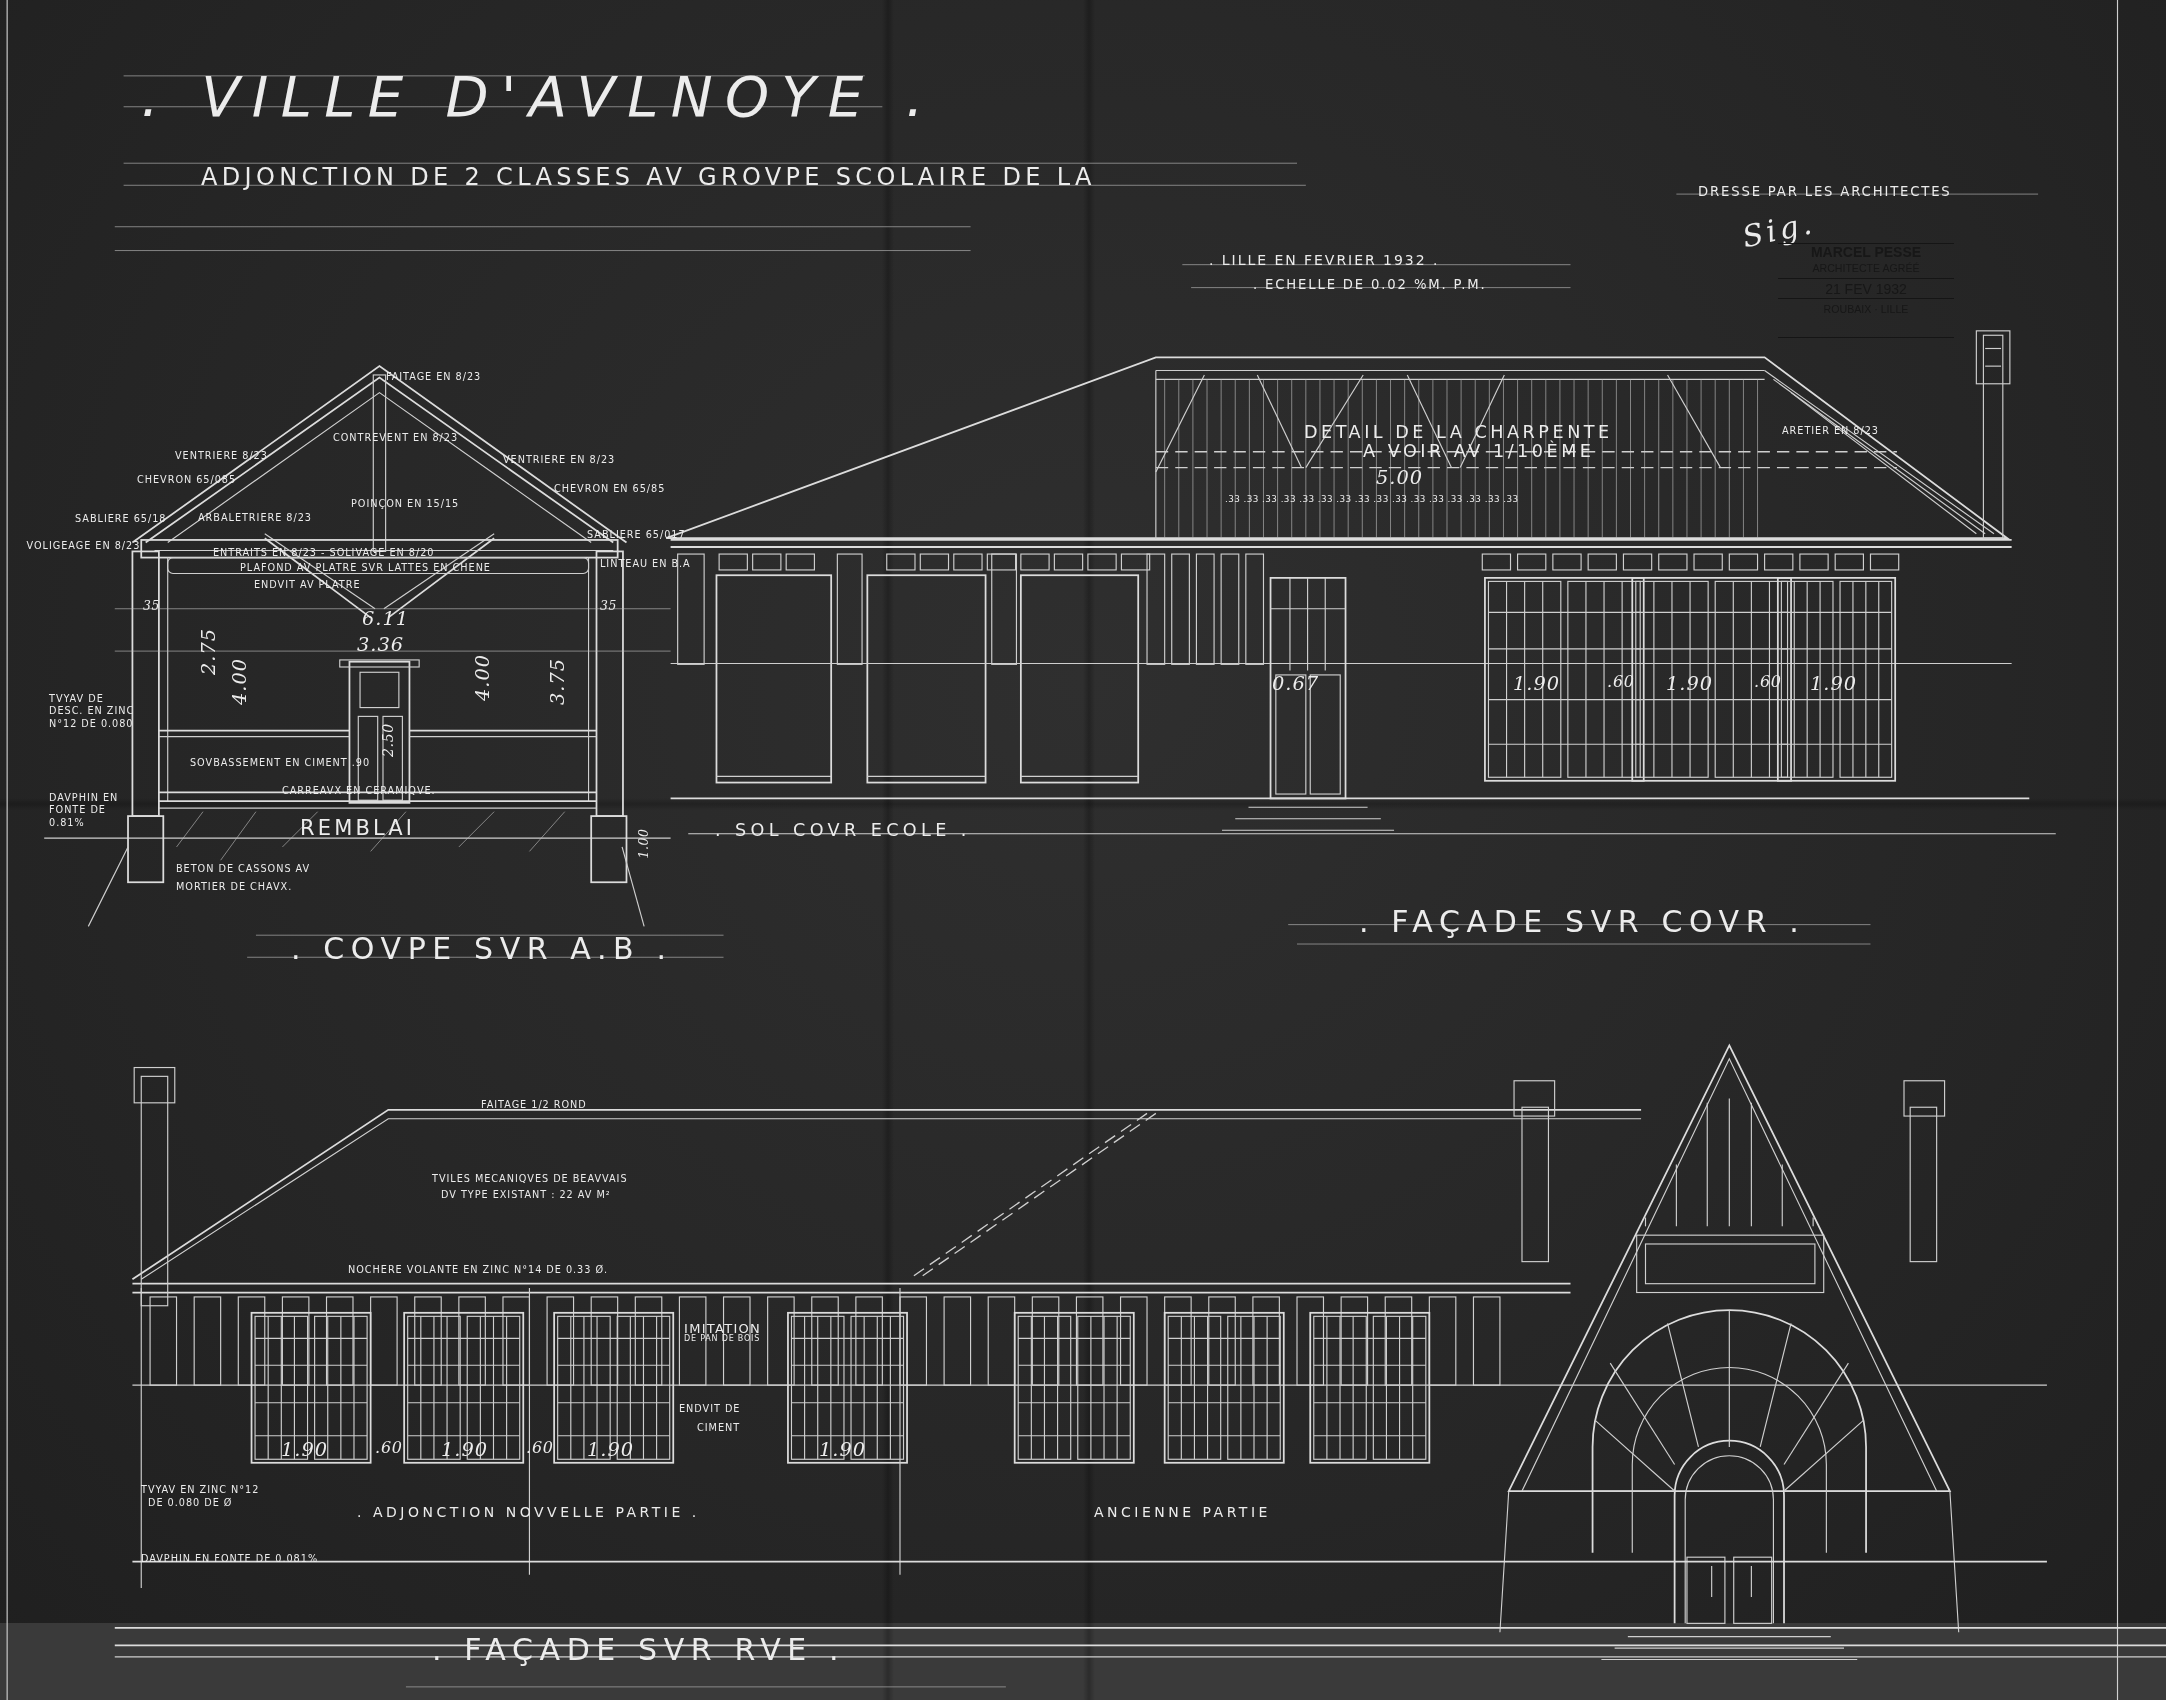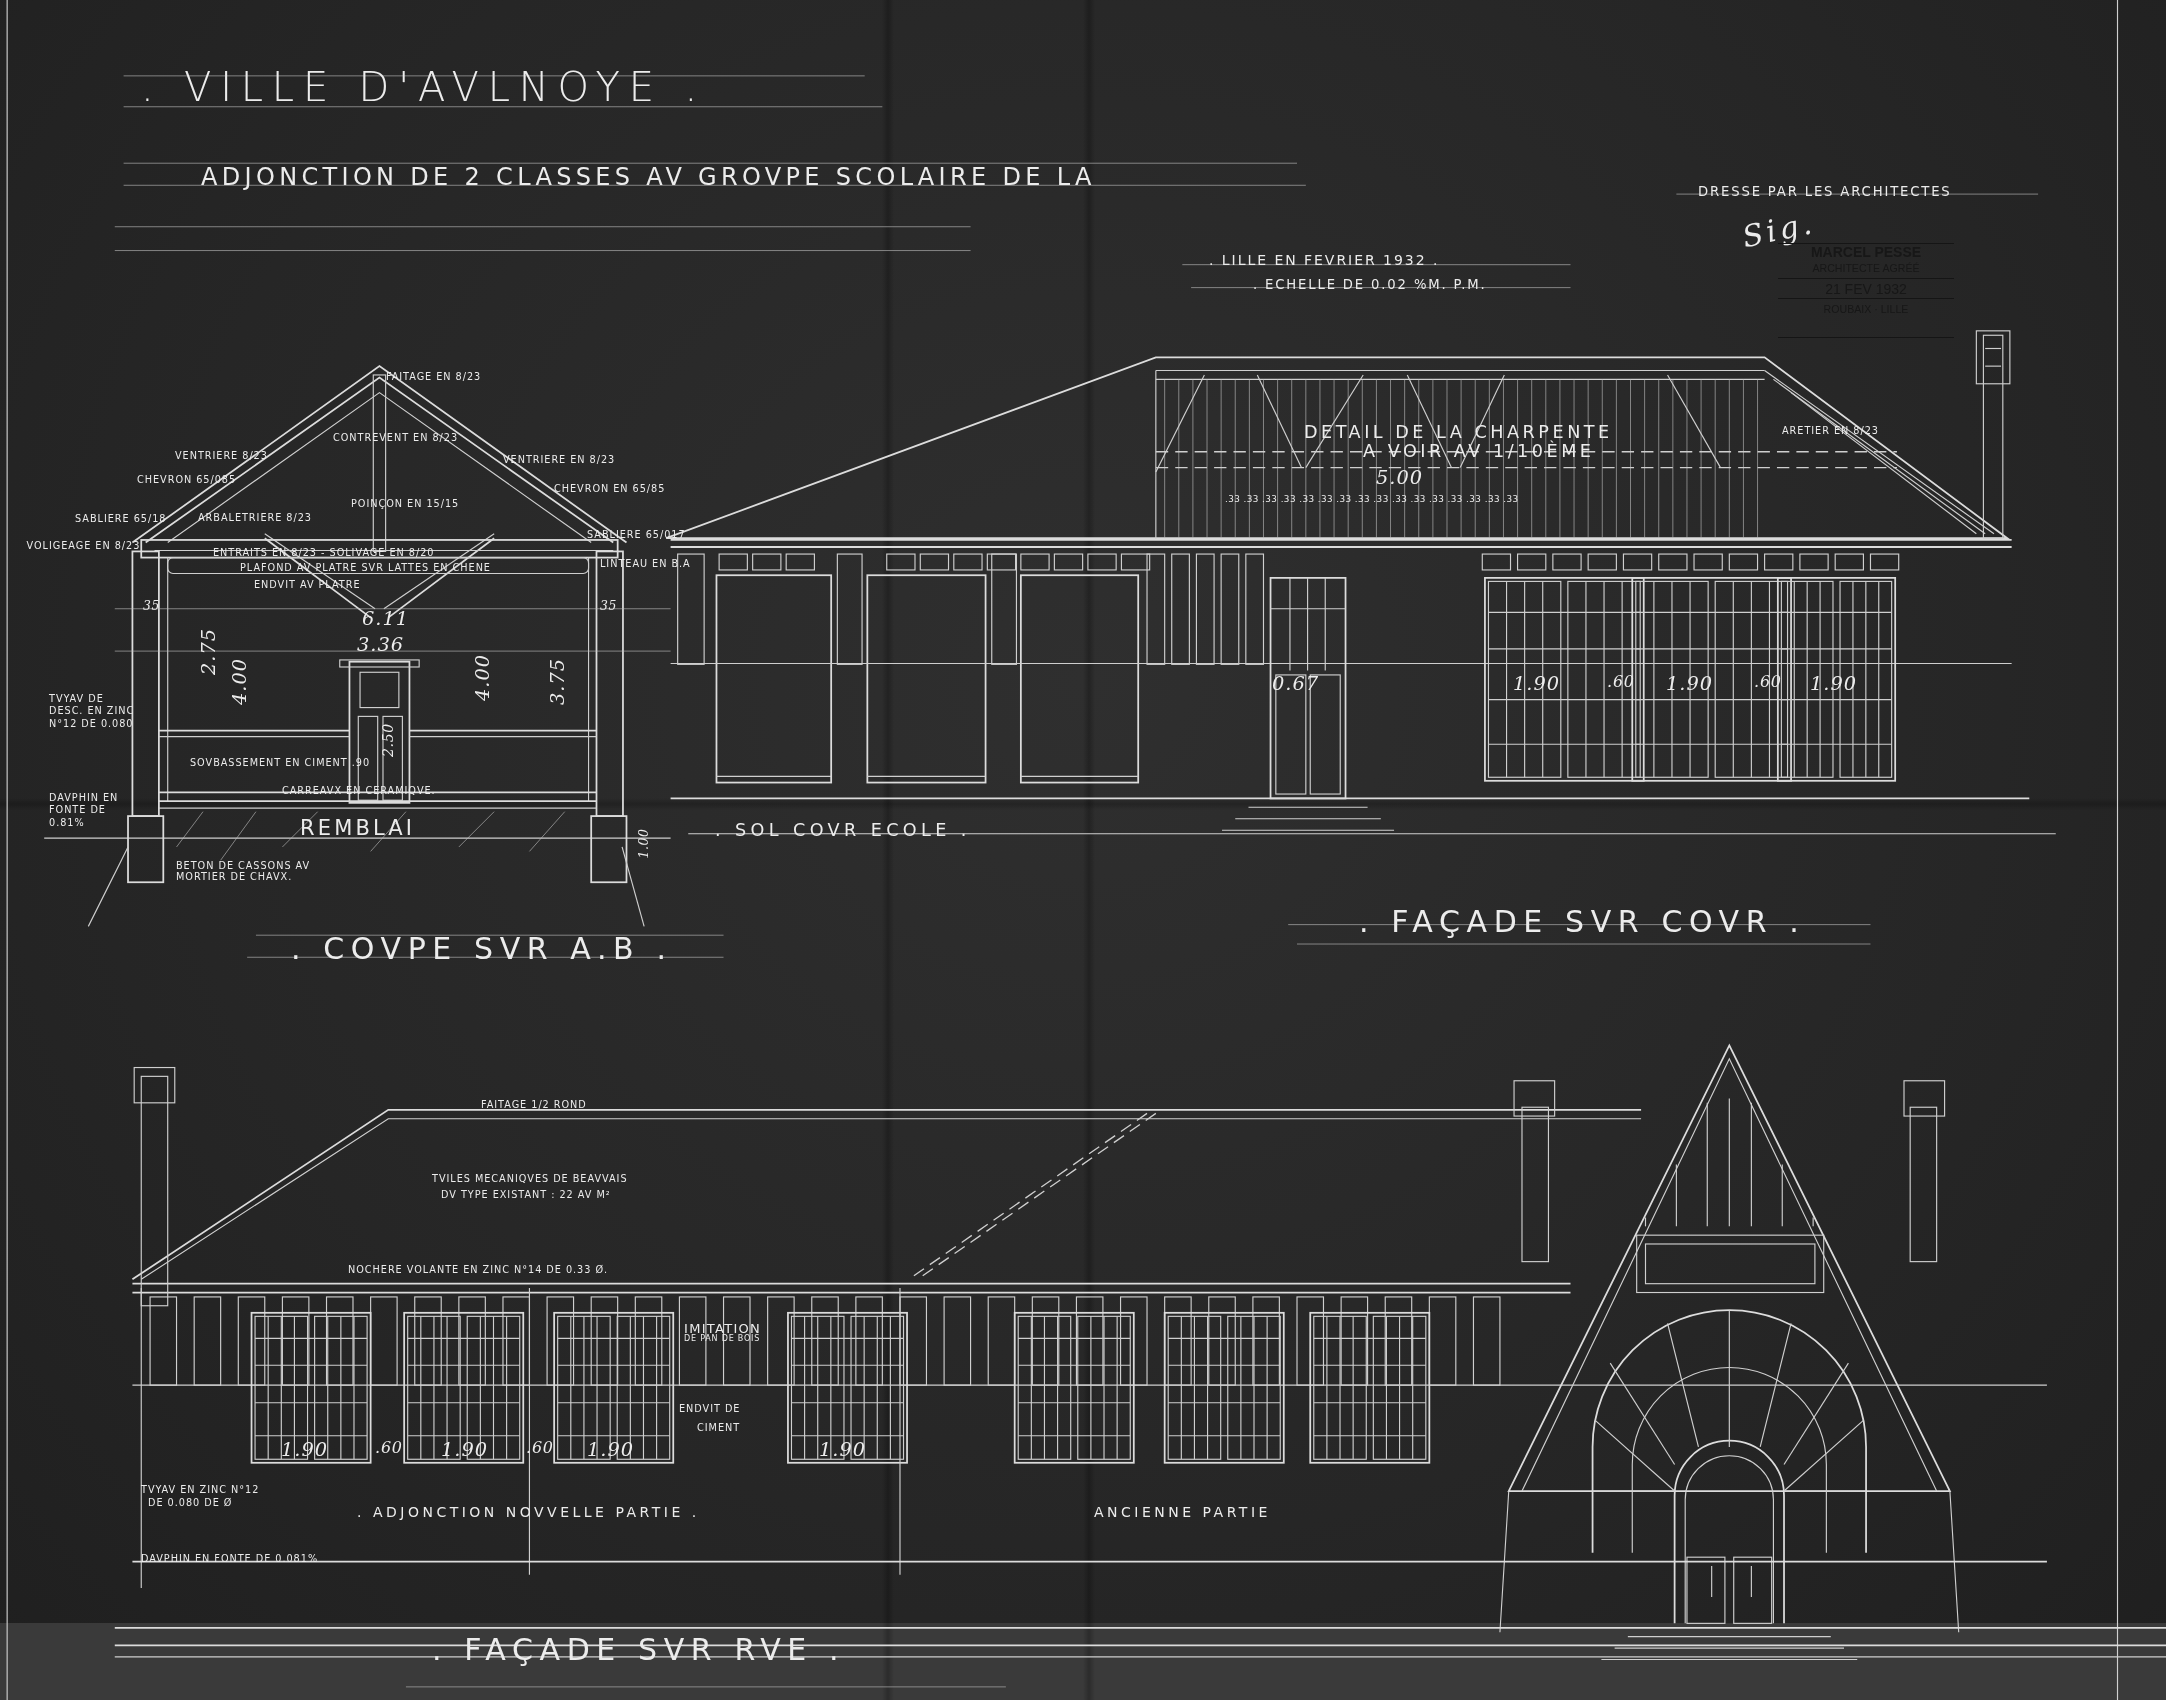--- a/index.html
+++ b/index.html
@@ -3,21 +3,21 @@
 <meta charset="utf-8">
 <style>
   html,body{margin:0;padding:0;background:#2a2a2a;}
   #sheet{position:relative;width:2167px;height:1701px;overflow:hidden;
     background:radial-gradient(ellipse at 50% 40%, #2f2f2f 0%, #262626 60%, #1f1f1f 100%);
     font-family:"DejaVu Sans",sans-serif;color:#e8e8e8;}
   #sheet .fold-v{position:absolute;top:0;bottom:0;width:12.4px;background:linear-gradient(90deg,rgba(0,0,0,0),rgba(0,0,0,.25),rgba(0,0,0,0));}
   #sheet .fold-h{position:absolute;left:0;right:0;height:12.4px;background:linear-gradient(180deg,rgba(0,0,0,0),rgba(0,0,0,.22),rgba(0,0,0,0));}
   .bottom-band{position:absolute;left:0;right:0;top:1623px;bottom:0;background:#3a3a3a;}
   .t{position:absolute;white-space:nowrap;color:#ececec;letter-spacing:.12em;text-transform:uppercase;}
-  .title-xl{font-size:40px;font-weight:300;letter-spacing:.22em;}
+  .title-xl{font-size:56px;font-weight:300;letter-spacing:.22em;font-style:italic;}
   .title-l{font-size:24px;letter-spacing:.18em;margin-top:9px;}
   .title-m{font-size:30px;letter-spacing:.22em;}
   .small{font-size:11.5px;letter-spacing:.14em;}
   .tiny{font-size:9.7px;letter-spacing:.1em;}
   .dim{font-size:19.4px;font-family:"DejaVu Serif",serif;font-style:italic;letter-spacing:.05em;text-transform:none;}
   .stamp{position:absolute;left:1778px;top:243px;width:176px;height:93px;border-top:1.8px solid #151515;border-bottom:1.8px solid #151515;
     color:#171717;font-size:10.6px;text-align:center;line-height:16px;font-family:"Liberation Sans",sans-serif;}
   .stamp .rule{border-top:1.8px solid #151515;margin:1.8px 0;}
   svg{position:absolute;left:0;top:0;}
   svg .l{stroke:#dcdcdc;stroke-width:2;fill:none;}
@@ -533,21 +533,21 @@
   <div class="t tiny" style="left:26.5px;top:540px">VOLIGEAGE EN 8/23</div>
   <div class="t tiny" style="left:213px;top:547px">ENTRAITS EN 8/23 - SOLIVAGE EN 8/20</div>
   <div class="t tiny" style="left:600px;top:558px">LINTEAU EN B.A</div>
   <div class="t tiny" style="left:240px;top:562px">PLAFOND AV PLATRE SVR LATTES EN CHENE</div>
   <div class="t tiny" style="left:254px;top:579px">ENDVIT AV PLATRE</div>
   <div class="t tiny" style="left:49px;top:693px;width:88px;white-space:normal;line-height:12.4px">TVYAV DE DESC. EN ZINC N°12 DE 0.080</div>
   <div class="t tiny" style="left:190px;top:757px">SOVBASSEMENT EN CIMENT .90</div>
   <div class="t tiny" style="left:282px;top:785px">CARREAVX EN CERAMIQVE.</div>
   <div class="t" style="left:300px;top:816px;font-size:21px;letter-spacing:.15em">REMBLAI</div>
   <div class="t tiny" style="left:49px;top:792px;width:79px;white-space:normal;line-height:12.4px">DAVPHIN EN FONTE DE 0.81%</div>
-  <div class="t tiny" style="left:176px;top:860px;width:185px;white-space:normal;line-height:11px">BETON DE CASSONS AV MORTIER DE CHAVX.</div>
+  <div class="t tiny" style="left:176px;top:860px;width:185px;white-space:normal;line-height:18px">BETON DE CASSONS AV MORTIER DE CHAVX.</div>
 
   <div class="t dim" style="left:362px;top:607px">6.11</div>
   <div class="t dim" style="left:357px;top:633px">3.36</div>
   <div class="t dim" style="left:143px;top:598px;font-size:12.4px">35</div>
   <div class="t dim" style="left:600px;top:598px;font-size:12.4px">35</div>
   <div class="t dim" style="left:216px;top:670px;transform:rotate(-90deg)">4.00</div>
   <div class="t dim" style="left:459px;top:666px;transform:rotate(-90deg)">4.00</div>
   <div class="t dim" style="left:185px;top:640px;transform:rotate(-90deg)">2.75</div>
   <div class="t dim" style="left:534px;top:670px;transform:rotate(-90deg)">3.75</div>
   <div class="t dim" style="left:371px;top:732px;transform:rotate(-90deg);font-size:14px">2.50</div>

